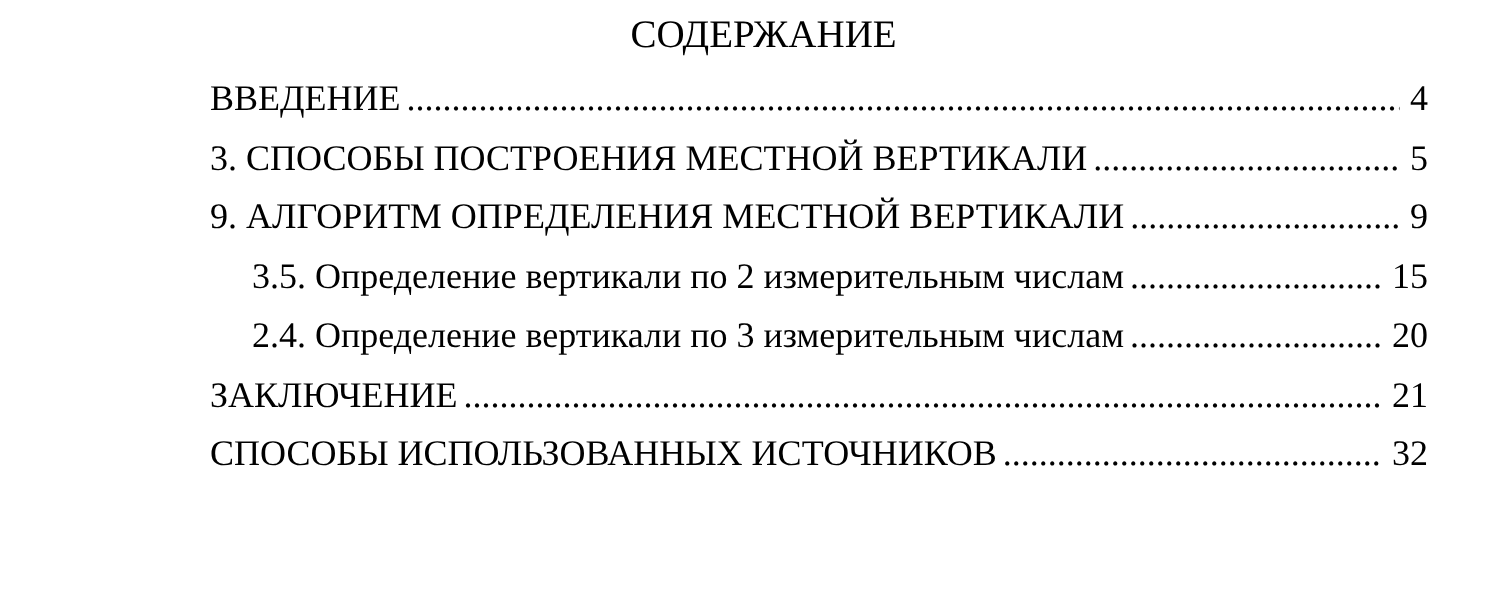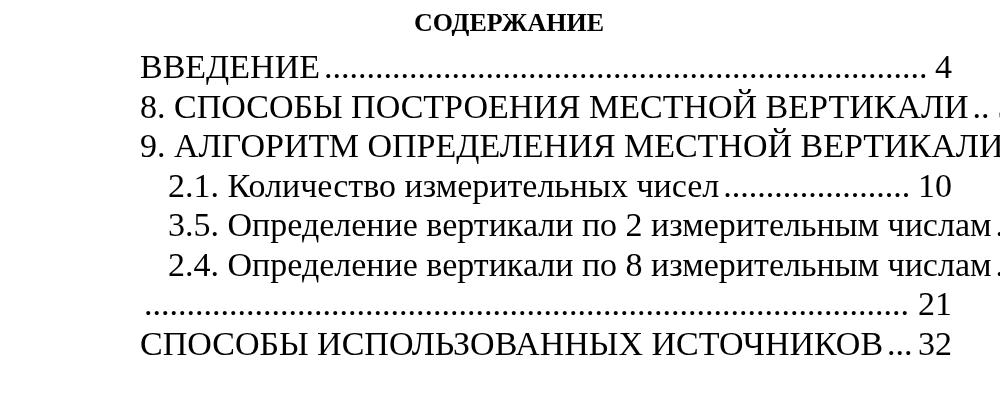--- a/index.html
+++ b/index.html
@@ -10,32 +10,32 @@
     background: #ffffff;
     color: #000000;
     font-family: "Liberation Serif", "DejaVu Serif", serif;
     box-sizing: border-box;
     padding-top: 6px;
     overflow: hidden;
   }
   .doc-title {
     text-align: center;
     text-indent: 18px;
-    font-weight: 700;
+    font-weight: 400;
     font-size: 26px;
     line-height: 34px;
     margin: 0 0 7px 0;
   }
   .toc {
     padding: 0 48px 0 140px;
   }
   .toc-row {
     display: flex;
     align-items: baseline;
-    font-size: 34px;
+    font-size: 24px;
     line-height: 39.5px;
   }
   .toc-row.level-2 { padding-left: 28px; }
   .toc-label { flex: 0 0 auto; white-space: nowrap; }
   .toc-leader {
     flex: 1 1 auto;
     overflow: hidden;
     white-space: nowrap;
     margin-left: 4px;
     min-width: 18px;
@@ -57,51 +57,47 @@
 
   <div class="toc">
 
     <div class="toc-row level-1">
       <span class="toc-label">ВВЕДЕНИЕ</span>
       <span class="toc-leader"></span>
       <span class="toc-page">4</span>
     </div>
 
     <div class="toc-row level-1">
-      <span class="toc-label">8. СПОСОБЫ ПОСТРОЕНИЯ МЕСТНОЙ ВЕРТИКАЛИ</span>
+      <span class="toc-label">3. СПОСОБЫ ПОСТРОЕНИЯ МЕСТНОЙ ВЕРТИКАЛИ</span>
       <span class="toc-leader"></span>
       <span class="toc-page">5</span>
     </div>
 
     <div class="toc-row level-1">
       <span class="toc-label">9. АЛГОРИТМ ОПРЕДЕЛЕНИЯ МЕСТНОЙ ВЕРТИКАЛИ</span>
       <span class="toc-leader"></span>
       <span class="toc-page">9</span>
     </div>
 
-    <div class="toc-row level-2">
-      <span class="toc-label">2.1. Количество измерительных чисел</span>
-      <span class="toc-leader"></span>
-      <span class="toc-page">10</span>
-    </div>
 
 
     <div class="toc-row level-2">
       <span class="toc-label">3.5. Определение вертикали по 2 измерительным числам</span>
       <span class="toc-leader"></span>
       <span class="toc-page">15</span>
     </div>
 
     <div class="toc-row level-2">
-      <span class="toc-label">2.4. Определение вертикали по 8 измерительным числам</span>
+      <span class="toc-label">2.4. Определение вертикали по 3 измерительным числам</span>
       <span class="toc-leader"></span>
       <span class="toc-page">20</span>
     </div>
 
     <div class="toc-row level-1">
+      <span class="toc-label">ЗАКЛЮЧЕНИЕ</span>
       <span class="toc-leader"></span>
       <span class="toc-page">21</span>
     </div>
 
     <div class="toc-row level-1">
       <span class="toc-label">СПОСОБЫ ИСПОЛЬЗОВАННЫХ ИСТОЧНИКОВ</span>
       <span class="toc-leader"></span>
       <span class="toc-page">32</span>
     </div>
 

